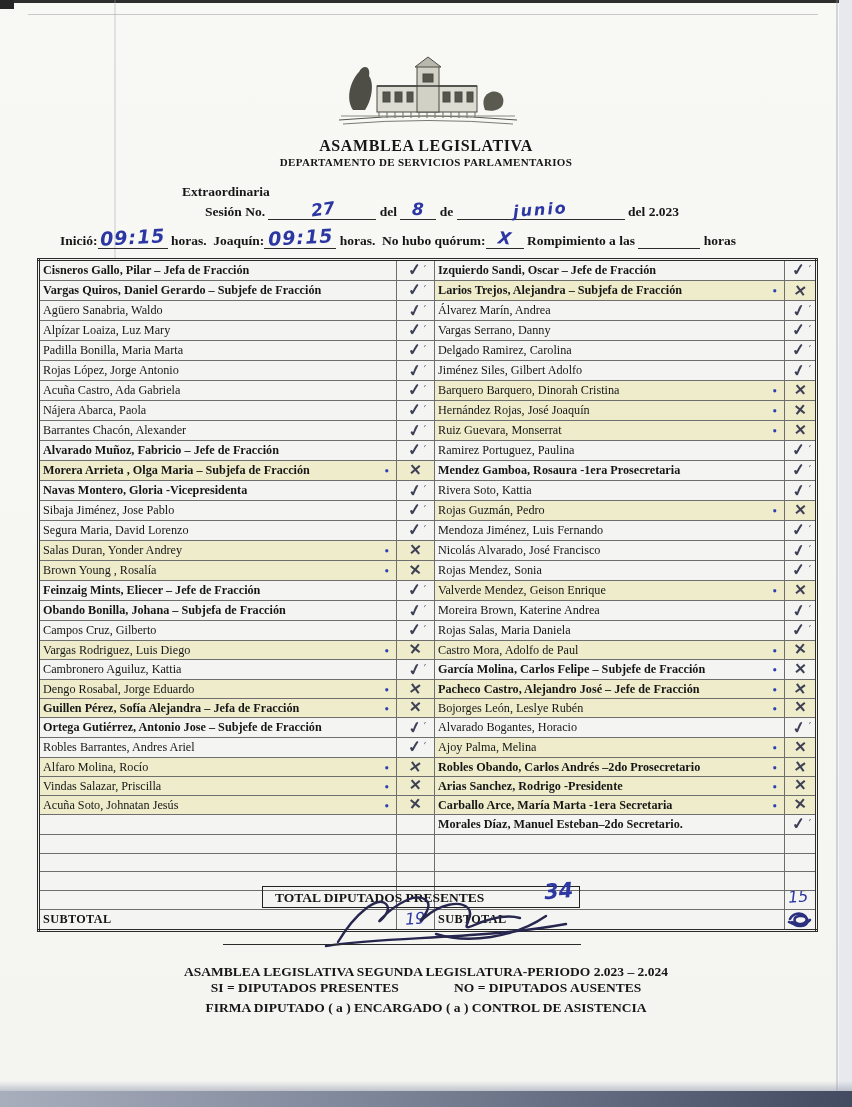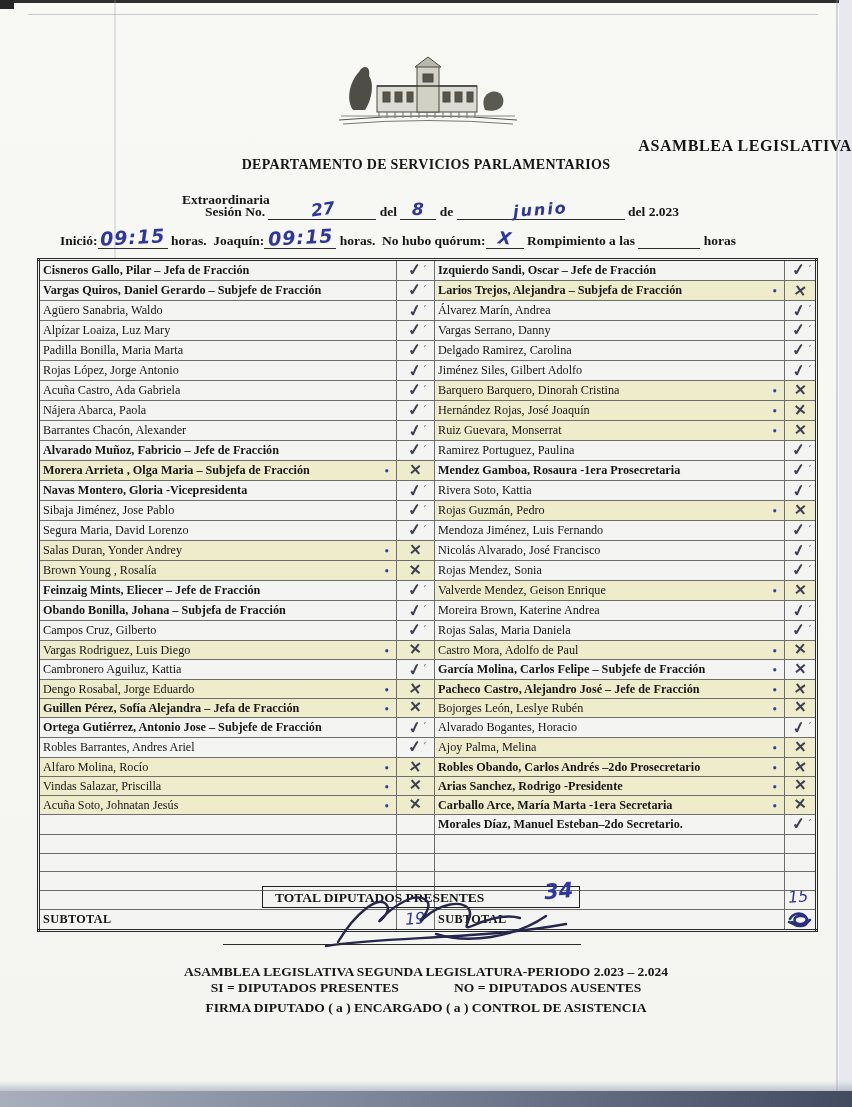--- a/index.html
+++ b/index.html
@@ -16,24 +16,24 @@
   .right-line{position:absolute;right:14px;top:0;width:2px;height:1107px;background:rgba(140,146,160,.35);}
   .right-band{position:absolute;right:0;top:0;width:13px;height:1107px;background:#e7e9ee;}
   .bottom-band{position:absolute;left:0;bottom:0;width:852px;height:16px;
     background:linear-gradient(90deg,#a8aebc 0%,#7c8498 45%,#434b61 100%);}
   .bottom-fade{position:absolute;left:0;bottom:16px;width:852px;height:10px;
     background:linear-gradient(180deg,rgba(170,176,190,0),rgba(150,158,175,.55));}
   
   .logo{position:absolute;left:333px;top:50px;width:190px;height:86px;}
   
   .hdr{position:absolute;left:0;top:136px;width:852px;text-align:center;font-weight:bold;line-height:1.22;}
-  .hdr .t1{font-size:16px;letter-spacing:.6px;text-align:right;}
-  .hdr .t2{font-size:14px;letter-spacing:.3px;}
+  .hdr .t1{font-size:16px;letter-spacing:.6px;}
+  .hdr .t2{font-size:11px;letter-spacing:.3px;}
   .hdr .t3{font-size:14.5px;letter-spacing:.6px;}
-  .extra{position:absolute;left:182px;top:192px;font-weight:bold;font-size:13.5px;}
+  .extra{position:absolute;left:182px;top:184px;font-weight:bold;font-size:13.5px;}
   .sesion-line{position:absolute;left:205px;top:199px;font-weight:bold;font-size:13.5px;white-space:nowrap;}
   .inicio-line{position:absolute;left:60px;top:226px;font-weight:bold;font-size:13.5px;white-space:nowrap;}
   .blank{display:inline-block;border-bottom:1.4px solid #2b2b2b;text-align:center;vertical-align:bottom;}
   
   .hw{font-family:"DejaVu Sans",sans-serif;font-style:italic;color:#2c37a3;display:inline-block;}
   .hw-no{font-size:17px;transform:rotate(-8deg);margin-bottom:-3px;}
   .hw-day{font-size:17px;transform:rotate(2deg);margin-bottom:-3px;}
   .hw-month{font-size:16px;transform:rotate(-4deg);letter-spacing:2px;margin-bottom:-4px;}
   .hw-time{font-size:19px;transform:rotate(-3deg);letter-spacing:1px;margin-bottom:-5px;}
   .hw-x{font-size:17px;font-weight:bold;transform:rotate(6deg);margin-bottom:-4px;}

